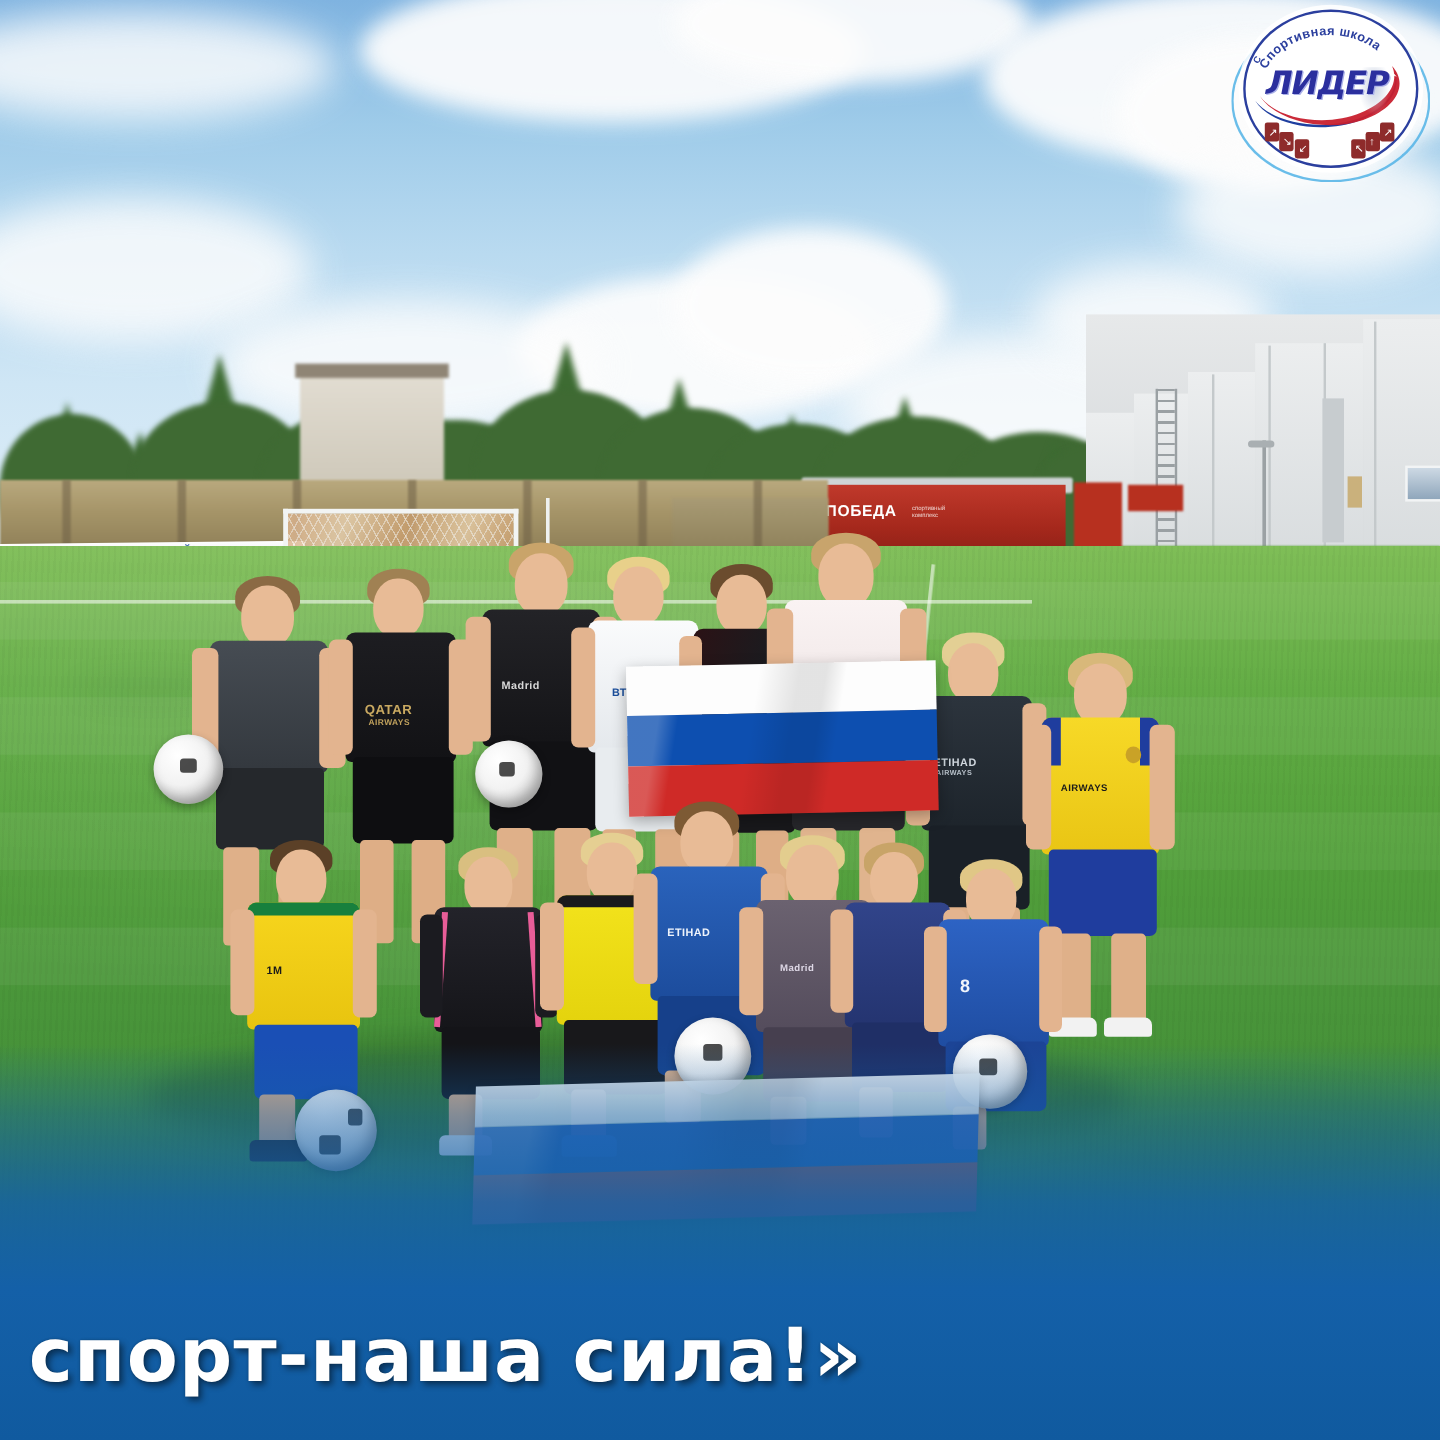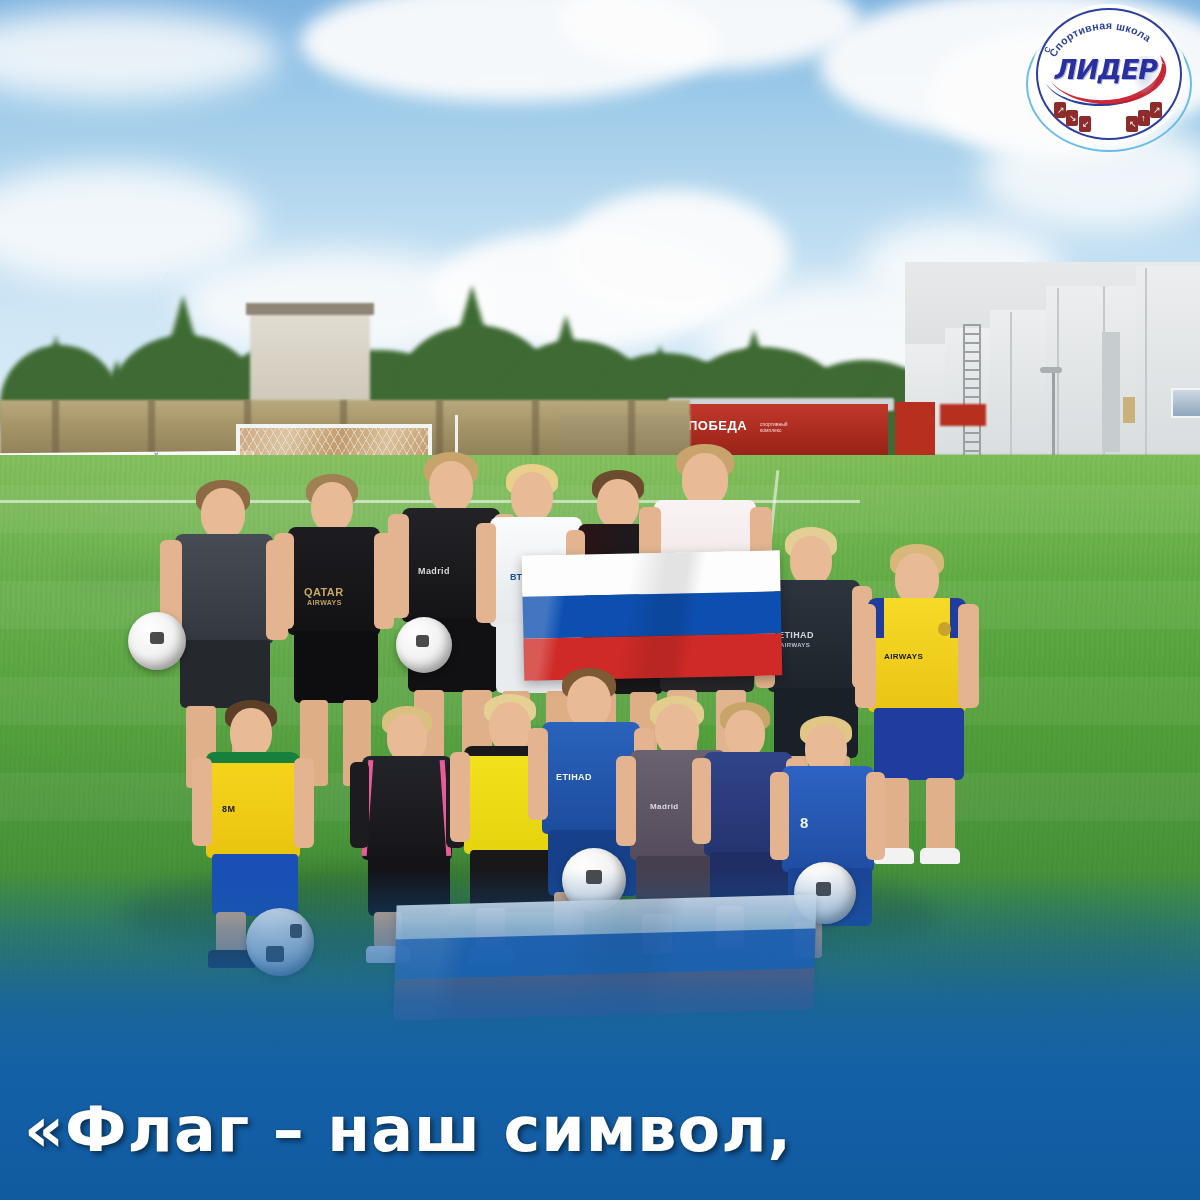--- a/index.html
+++ b/index.html
@@ -443,21 +443,21 @@
       <div class="fw" style="top:41px;height:42px;background:#0d4fb0;"></div>
       <div class="fw" style="top:83px;height:42px;background:#cf2a27;"></div>
       <div class="flagfold"></div>
     </div>
 
     <div class="kid">
       <div class="hair" style="left:225px;top:700px;width:52px;height:30px;background:#5b4027;"></div>
       <div class="head" style="left:230px;top:708px;width:42px;height:50px;"></div>
       <div class="torso" style="left:206px;top:752px;width:94px;height:106px;background:linear-gradient(180deg,#f7d51d,#e8c40f);"></div>
       <div style="position:absolute;left:206px;top:752px;width:94px;height:11px;background:#17803d;border-radius:8px 8px 0 0;"></div>
-      <div class="jtext" style="left:222px;top:804px;color:#1a1a1a;font-size:9px;">8M</div>
+      <div class="jtext" style="left:222px;top:804px;color:#1a1a1a;font-size:9px;">1M</div>
       <div class="arm" style="left:192px;top:758px;width:20px;height:88px;"></div>
       <div class="arm" style="left:294px;top:758px;width:20px;height:90px;"></div>
       <div class="shorts" style="left:212px;top:854px;width:86px;height:62px;background:#1a4fb5;"></div>
       <div class="leg" style="left:216px;top:912px;width:30px;height:44px;background:#dfb089;"></div>
       <div class="shoe" style="left:208px;top:950px;width:48px;height:18px;background:#23262b;"></div>
     </div>
     <div class="ball" style="left:246px;top:908px;width:68px;height:68px;">
       <div class="ballspot" style="left:20px;top:38px;width:18px;height:16px;"></div>
       <div class="ballspot" style="left:44px;top:16px;width:12px;height:14px;"></div>
     </div>
@@ -542,21 +542,21 @@
       <div class="fw" style="top:34px;height:40px;background:#2a62bf;"></div>
       <div class="fw" style="top:74px;height:41px;background:#b5564f;"></div>
       <div class="flagfold"></div>
     </div>
 
   </div>
 
   <div class="bluefade"></div>
 
   <div class="caption">
-    <span class="l1">«Флаг – наш символ,</span>
+    <span class="l2">спорт-наша сила!»</span>
   </div>
 
   <div class="logo">
     <div class="logo-oval2"></div>
     <div class="logo-oval"></div>
 
     <svg class="logo-arc-top" viewBox="0 0 140 62">
       <defs>
         <path id="arcOuter" d="M 6,54 A 66,52 0 0 1 134,50"></path>
         <path id="arcInner" d="M 14,56 A 58,46 0 0 1 126,52"></path>

